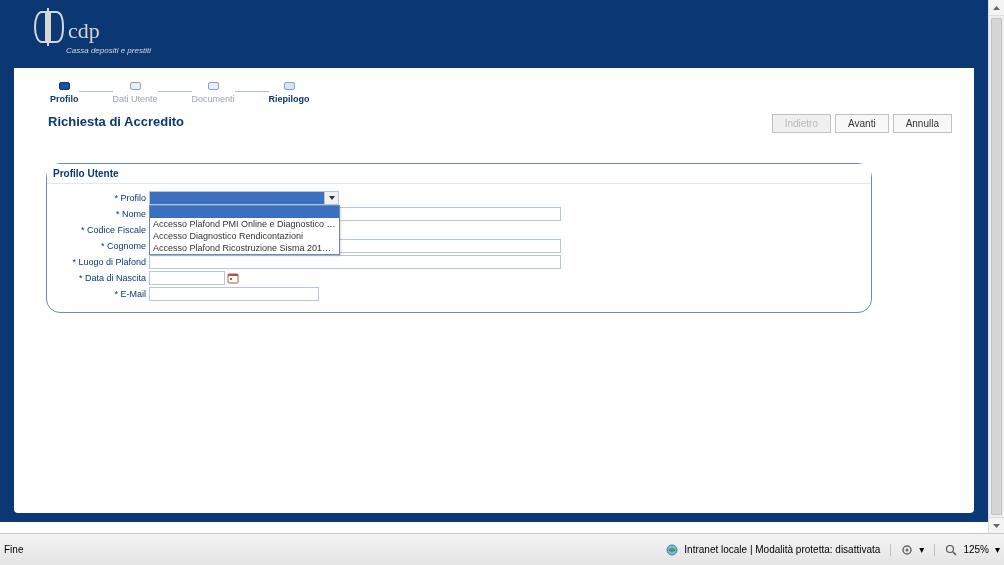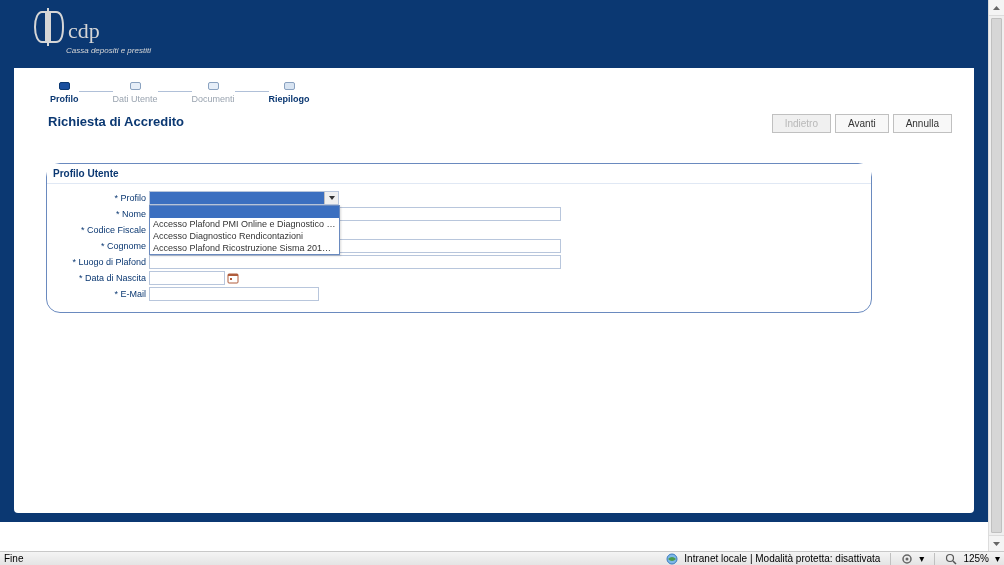--- a/index.html
+++ b/index.html
@@ -184,21 +184,21 @@
     .vscroll .arrow.bot { bottom: 0; border-top: 1px solid #dcdcdc; }
     .vscroll .thumb {
       position: absolute;
       left: 2px; right: 2px;
       top: 18px; bottom: 18px;
       background: #d6d6d6;
       border: 1px solid #c0c0c0;
       border-radius: 1px;
     }
     .statusbar {
-      height: 14px;
+      height: 32px;
       background: linear-gradient(#f4f4f4, #e4e4e4);
       border-top: 1px solid #c8c8c8;
       display: flex;
       align-items: center;
       justify-content: space-between;
       font-size: 10px;
       padding: 0 4px;
     }
     .status-right { display: flex; align-items: center; gap: 6px; }
     .status-sep { width: 1px; height: 12px; background: #c0c0c0; margin: 0 4px; }

